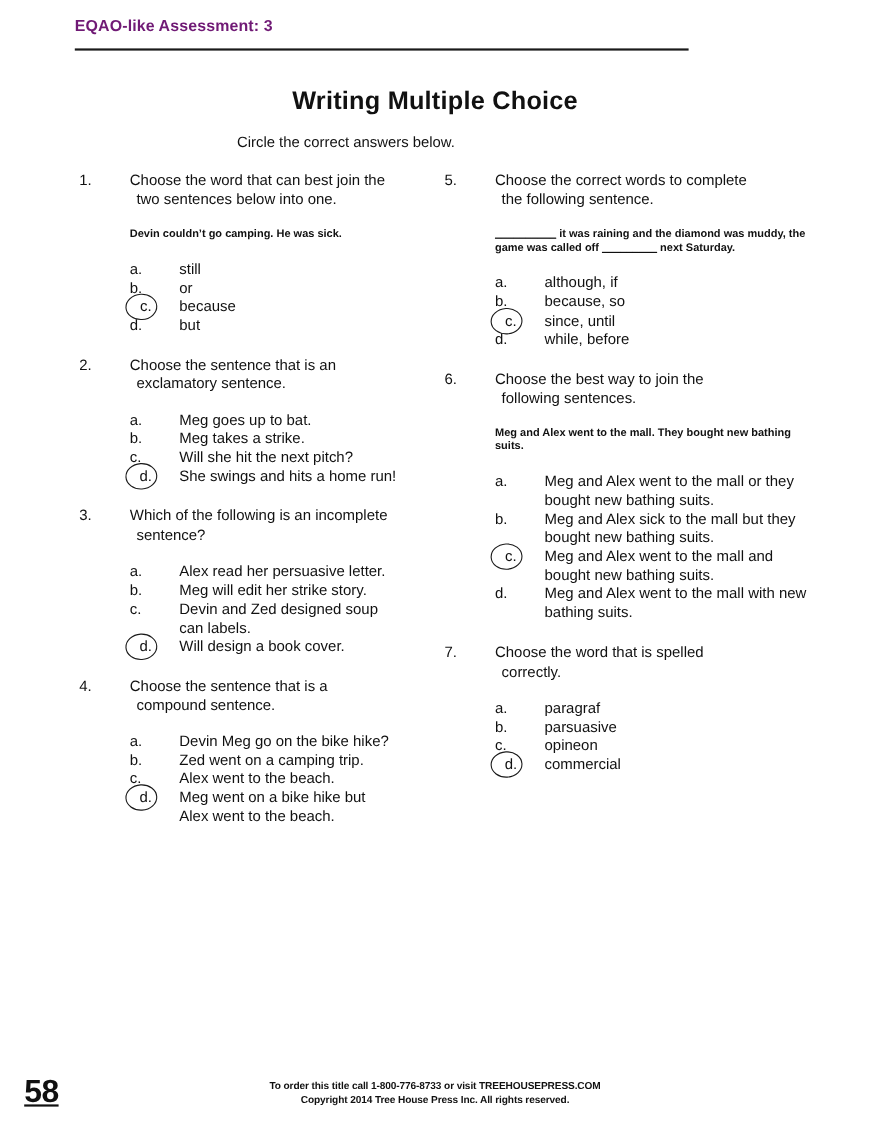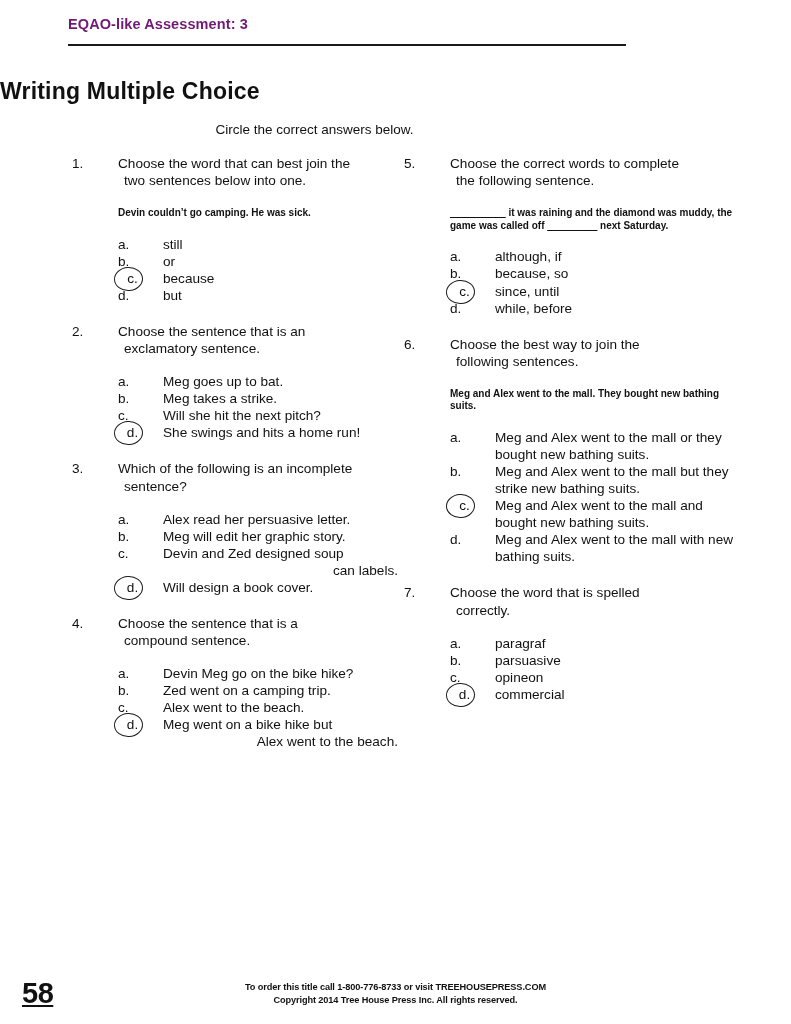--- a/index.html
+++ b/index.html
@@ -36,20 +36,21 @@
     border-top: 2px solid #1a1a1a;
     width: 558px;
   }
 
   
   .doc-title {
     position: absolute;
     left: 0;
     top: 78px;
     width: 791px;
+    text-align: center;
     font-size: 23px;
     font-weight: bold;
     letter-spacing: 0.2px;
   }
   .doc-subtitle {
     position: absolute;
     left: 0;
     top: 122px;
     width: 629px;
     text-align: center;
@@ -138,21 +139,21 @@
     box-sizing: border-box;
     transform: rotate(-3deg);
     pointer-events: none;
   }
   .opt-letter.circled .glyph {
     position: relative;
     display: inline-block;
     padding-left: 3px;
   }
   .opt-text { display: block; }
-  .opt-cont { display: block; text-align: right; }
+  .opt-cont { display: block; }
 
   
   .page-number {
     position: absolute;
     left: 22px;
     bottom: 14px;
     font-size: 29px;
     font-weight: bold;
     letter-spacing: -0.5px;
     text-decoration: underline;
@@ -239,21 +240,21 @@
           <span class="q-prompt-flush">Which of the following is an incomplete</span>
           <span class="q-prompt-line2">sentence?</span>
         </div>
         <div class="options">
           <div class="option">
             <span class="opt-letter">a.</span>
             <span class="opt-text">Alex read her persuasive letter.</span>
           </div>
           <div class="option">
             <span class="opt-letter">b.</span>
-            <span class="opt-text">Meg will edit her graphic story.</span>
+            <span class="opt-text">Meg will edit her strike story.</span>
           </div>
           <div class="option">
             <span class="opt-letter">c.</span>
             <span class="opt-text">Devin and Zed designed soup</span>
             <span class="opt-cont">can labels.</span>
           </div>
           <div class="option">
             <span class="opt-letter circled"><span class="ring"></span><span class="glyph">d.</span></span>
             <span class="opt-text">Will design a book cover.</span>
           </div>
@@ -320,21 +321,21 @@
           <span class="q-prompt-line2">following sentences.</span>
         </div>
         <div class="q-stem">Meg and Alex went to the mall. They bought new bathing suits.</div>
         <div class="options">
           <div class="option">
             <span class="opt-letter">a.</span>
             <span class="opt-text">Meg and Alex went to the mall or they bought new bathing suits.</span>
           </div>
           <div class="option">
             <span class="opt-letter">b.</span>
-            <span class="opt-text">Meg and Alex went to the mall but they strike new bathing suits.</span>
+            <span class="opt-text">Meg and Alex sick to the mall but they bought new bathing suits.</span>
           </div>
           <div class="option">
             <span class="opt-letter circled"><span class="ring"></span><span class="glyph">c.</span></span>
             <span class="opt-text">Meg and Alex went to the mall and bought new bathing suits.</span>
           </div>
           <div class="option">
             <span class="opt-letter">d.</span>
             <span class="opt-text">Meg and Alex went to the mall with new bathing suits.</span>
           </div>
         </div>

